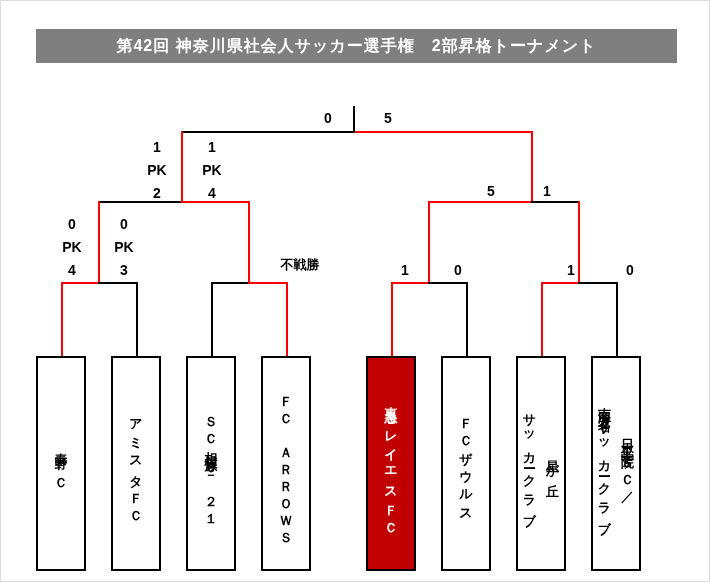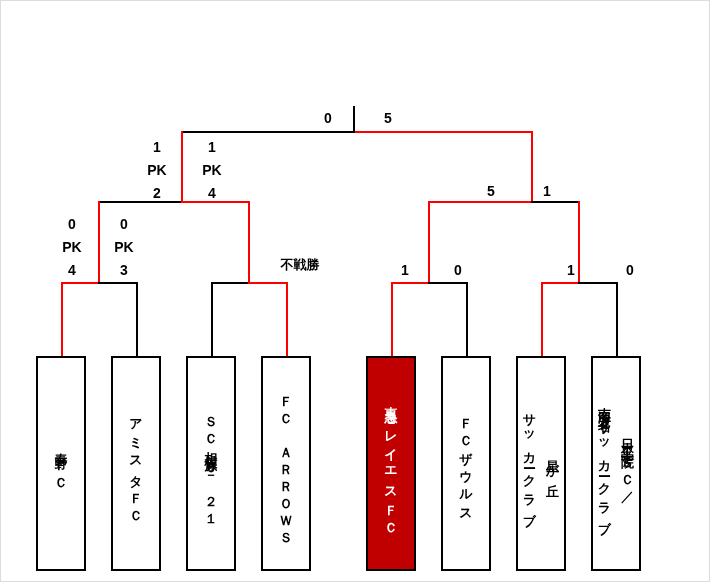--- a/index.html
+++ b/index.html
@@ -47,20 +47,21 @@
     max-height:208px;
   }
   .team.champion{ background:var(--champion-fill,#c00000); border-color:#000; }
   .team.champion .nm{ color:#fff; }
 </style>
 </head>
 <body>
 
 <div class="canvas">
 
+  <div class="header">第42回 神奈川県社会人サッカー選手権　2部昇格トーナメント</div>
 
   <div class="ln h" style="left:180px;top:130px;width:174px"></div>
   <div class="ln h red" style="left:352px;top:130px;width:180px"></div>
 
   <div class="ln v red" style="left:180px;top:130px;height:72px"></div>
   <div class="ln v red" style="left:530px;top:130px;height:72px"></div>
 
   <div class="ln h" style="left:97px; top:200px;width:85px"></div>
   <div class="ln h red" style="left:180px;top:200px;width:69px"></div>
   <div class="ln h red" style="left:427px;top:200px;width:105px"></div>

